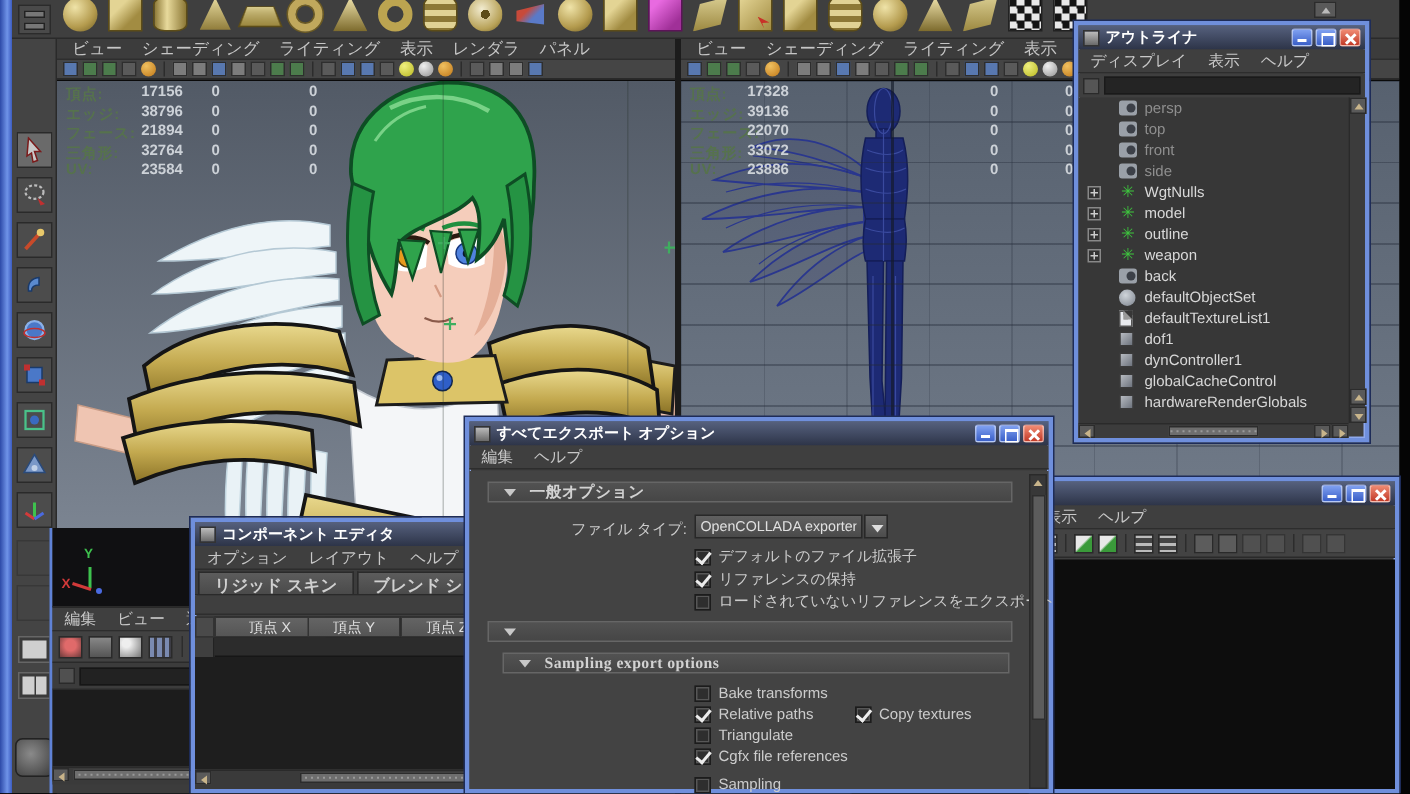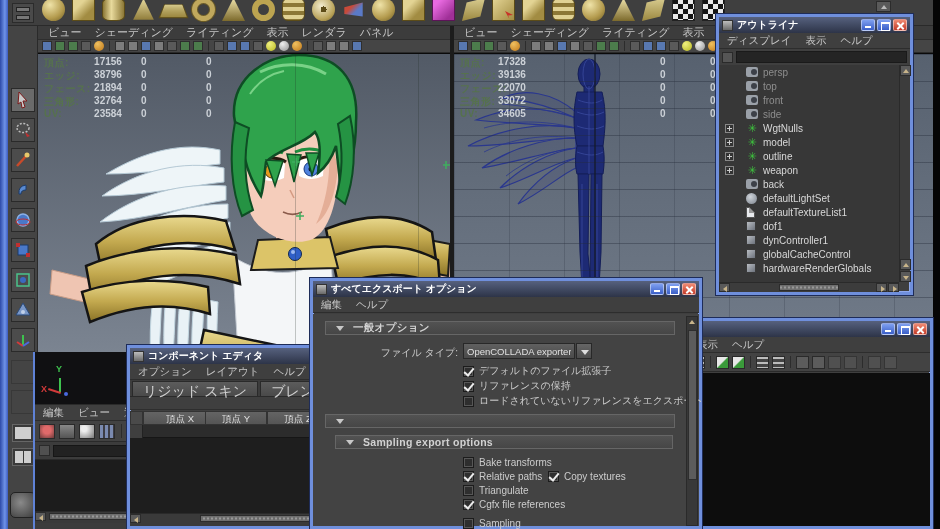--- a/index.html
+++ b/index.html
@@ -135,40 +135,40 @@
   .hthumb { position:absolute; top:1px; height:7px; background:#6e6e6e; border:1px solid #2c2c2c;
     background-image:radial-gradient(circle,#999 1px,transparent 1px); background-size:4px 4px; background-position:center; }
 
   
   .export { left:310px; top:278px; width:392px; height:251px; z-index:30; }
   .ex-body { position:absolute; left:0; top:33px; right:0; bottom:0; background:#434343; }
   .ex-scroll { position:absolute; right:1px; top:2px; width:12px; bottom:0; background:#383838; border:1px solid #2a2a2a; }
   .ex-scroll .sb.up { top:0; left:0; }
   .ex-thumb { position:absolute; left:1px; top:13px; width:9px; height:150px; background:#5c5c5c; border:1px solid #2e2e2e; }
   .fhead { position:absolute; height:14px; background:linear-gradient(#525252,#464646); border:1px solid #666;
-    display:flex; align-items:center; gap:9px; padding:0 10px; }
+    display:flex; align-items:center; gap:9px; padding:0 10px;font-family:Liberation Serif, serif; }
   .fhead .fl { font-size:10.5px; font-weight:bold; color:#d2d2d2; letter-spacing:.3px; white-space:nowrap; }
   .tri { width:0; height:0; border-left:4px solid transparent; border-right:4px solid transparent; border-top:5px solid #c8c8c8; flex:none; }
   .exrow { position:absolute; display:flex; align-items:center; gap:5px; }
   .exrow .cl { font-size:10px; color:#cccccc; white-space:nowrap; }
   .cb { position:relative; width:11px; height:11px; background:#2e2e2e; border:1px solid #1c1c1c; box-shadow:inset 0 0 0 1px #575757; flex:none; }
   .cb.on::after { content:""; position:absolute; left:2px; top:-1px; width:4px; height:8px;
     border-right:2px solid #ececec; border-bottom:2px solid #ececec; transform:rotate(40deg); }
   .ftlabel { position:absolute; font-size:10px; color:#cccccc; text-align:right; }
   .dd { position:absolute; height:16px; width:112px; background:linear-gradient(#606060,#4a4a4a); border:1px solid #282828;
     display:flex; align-items:center; padding:0 3px; }
   .dd .dv { font-size:9.5px; color:#e0e0e0; white-space:nowrap; overflow:hidden; flex:1; }
   .ddbtn { position:absolute; height:16px; width:16px; background:linear-gradient(#666,#4c4c4c); border:1px solid #282828; }
   .ddbtn::after { content:""; position:absolute; left:4px; top:6px; border-left:4px solid transparent; border-right:4px solid transparent; border-top:5px solid #ddd; }
 
   
   .comped { left:127px; top:345px; width:440px; height:184px; z-index:20; }
   .ce-tabs { height:17px; background:#3c3c3c; border-bottom:1px solid #2a2a2a; display:flex; gap:2px; padding:1px 2px 0; }
   .ce-tab { background:linear-gradient(#5c5c5c,#4a4a4a); border:1px solid #2a2a2a; border-bottom:none; color:#d0d0d0;
-    font-size:14px; padding:1px 10px 0; white-space:nowrap; }
+    font-size:11px; padding:1px 10px 0; white-space:nowrap;font-weight:bold; }
   .ce-blank { height:13px; background:#3f3f3f; border-bottom:1px solid #2e2e2e; }
   .ce-table { position:absolute; left:0; top:63px; right:0; bottom:13px; background:#1e1e1e; }
   .ce-h { position:absolute; top:0; height:14px; background:linear-gradient(#646464,#555); border:1px solid #333;
     color:#e0e0e0; font-size:9.5px; text-align:center; line-height:13px; white-space:nowrap; overflow:hidden; }
   .ce-rowhdr { position:absolute; left:0; top:0; width:13px; height:14px; background:#4a4a4a; border:1px solid #333; }
   .ce-row1 { position:absolute; left:0; top:14px; right:0; height:13px; background:#2c2c2c; border-bottom:1px solid #161616; }
   .ce-row1 i { position:absolute; left:0; top:0; width:13px; height:13px; background:#3f3f3f; border-right:1px solid #222; display:block; }
   .ce-hscroll { position:absolute; left:0; bottom:0; right:0; height:13px; background:#3a3a3a; border-top:1px solid #2a2a2a; }
 
   
@@ -563,21 +563,21 @@
             <span class="c">0</span>
           </div>
         <div class="r">
             <span class="l">三角形:</span>
             <span class="a">33072</span>
             <span class="b">0</span>
             <span class="c">0</span>
           </div>
         <div class="r">
             <span class="l">UV:</span>
-            <span class="a">34605</span>
+            <span class="a">23886</span>
             <span class="b">0</span>
             <span class="c">0</span>
           </div>
       </div>
     </div>
   </div>
 
   <div class="blwin">
     <div class="bl-view">
       <div class="ax">
@@ -700,21 +700,21 @@
           <span class="exp"></span>
           <span class="oic ic-xform"></span>
           <span class="lbl">weapon</span>
         </div>
       <div class="ol-row">
           <span class="oic ic-cam"></span>
           <span class="lbl">back</span>
         </div>
       <div class="ol-row">
           <span class="oic ic-set"></span>
-          <span class="lbl">defaultLightSet</span>
+          <span class="lbl">defaultObjectSet</span>
         </div>
       <div class="ol-row">
           <span class="oic ic-page"></span>
           <span class="lbl">defaultTextureList1</span>
         </div>
       <div class="ol-row">
           <span class="oic ic-cube"></span>
           <span class="lbl">dof1</span>
         </div>
       <div class="ol-row">
@@ -820,21 +820,21 @@
         <span class="fl">Sampling export options</span>
       </div>
       <div class="exrow" style="left:150px;top:143px">
         <span class="cb"></span>
         <span class="cl">Bake transforms</span>
       </div>
       <div class="exrow" style="left:150px;top:157px">
         <span class="cb on"></span>
         <span class="cl">Relative paths</span>
       </div>
-      <div class="exrow" style="left:235px;top:157px">
+      <div class="exrow" style="left:257px;top:157px">
         <span class="cb on"></span>
         <span class="cl">Copy textures</span>
       </div>
       <div class="exrow" style="left:150px;top:171px">
         <span class="cb"></span>
         <span class="cl">Triangulate</span>
       </div>
       <div class="exrow" style="left:150px;top:185px">
         <span class="cb on"></span>
         <span class="cl">Cgfx file references</span>

